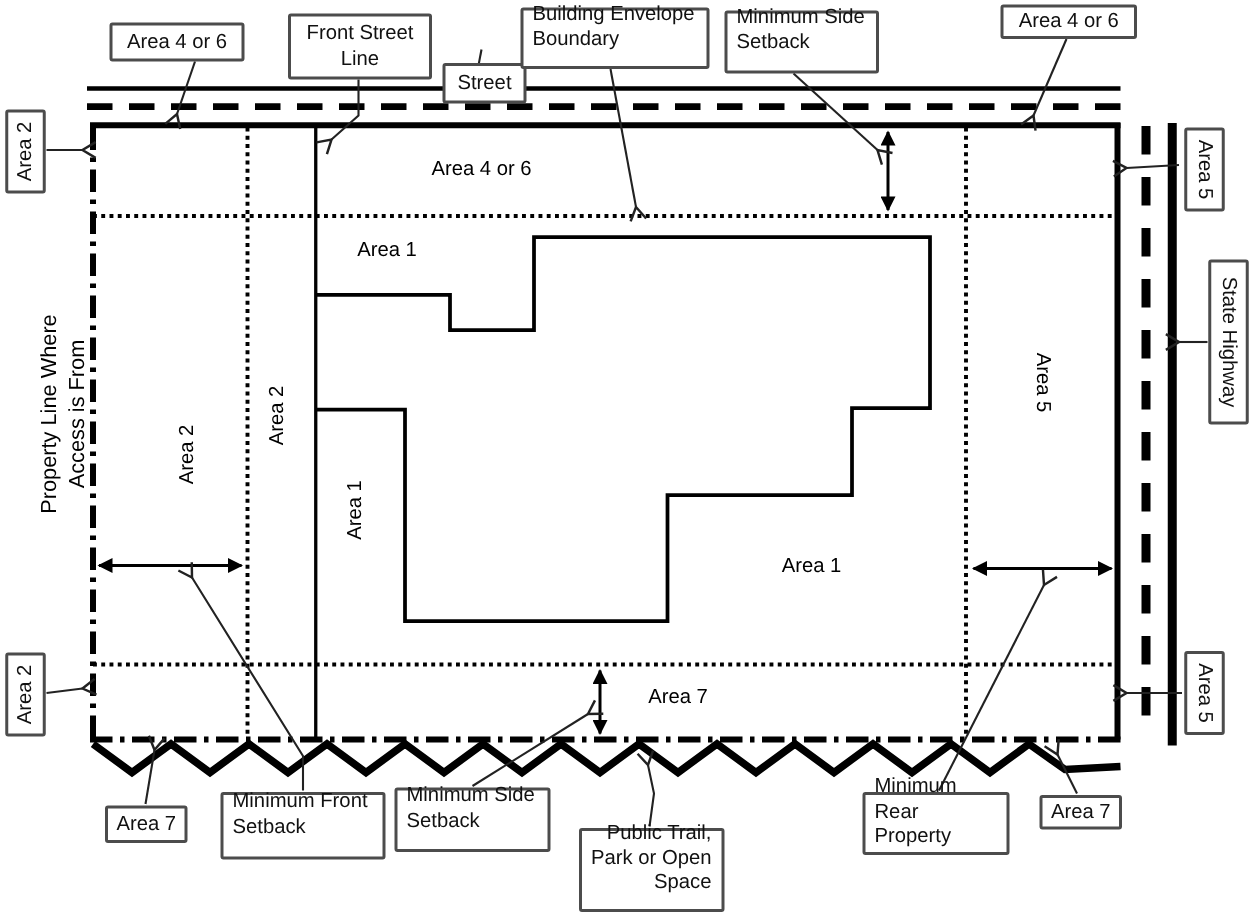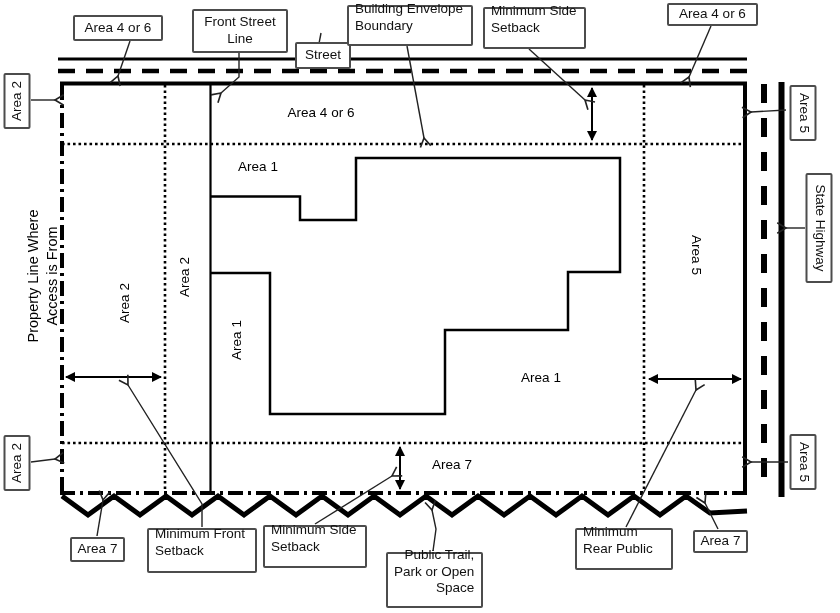--- a/index.html
+++ b/index.html
@@ -125,21 +125,21 @@
 Setback</div>
 
   <div class="co la" style="left:263px; top:525px; width:104px; height:43px;">Minimum Side
 Setback</div>
 
   <div class="co la" style="left:386px; top:552px; width:97px; height:56px;text-align:right;">Public Trail,
 Park or Open
 Space</div>
 
   <div class="co la" style="left:575px; top:528px; width:98px; height:42px;">Minimum
-Rear Public</div>
+Rear Property</div>
 
   <div class="co" style="left:693px; top:530px; width:55px; height:23px;">Area 7</div>
 
   <span class="rl" style="left:321px; top:112px;">Area 4 or 6</span>
 
   <span class="rl" style="left:258px; top:166px;">Area 1</span>
 
   <span class="rl ccw" style="left:124px; top:303px;">Area 2</span>
 
   <span class="rl ccw" style="left:184px; top:277px;">Area 2</span>

